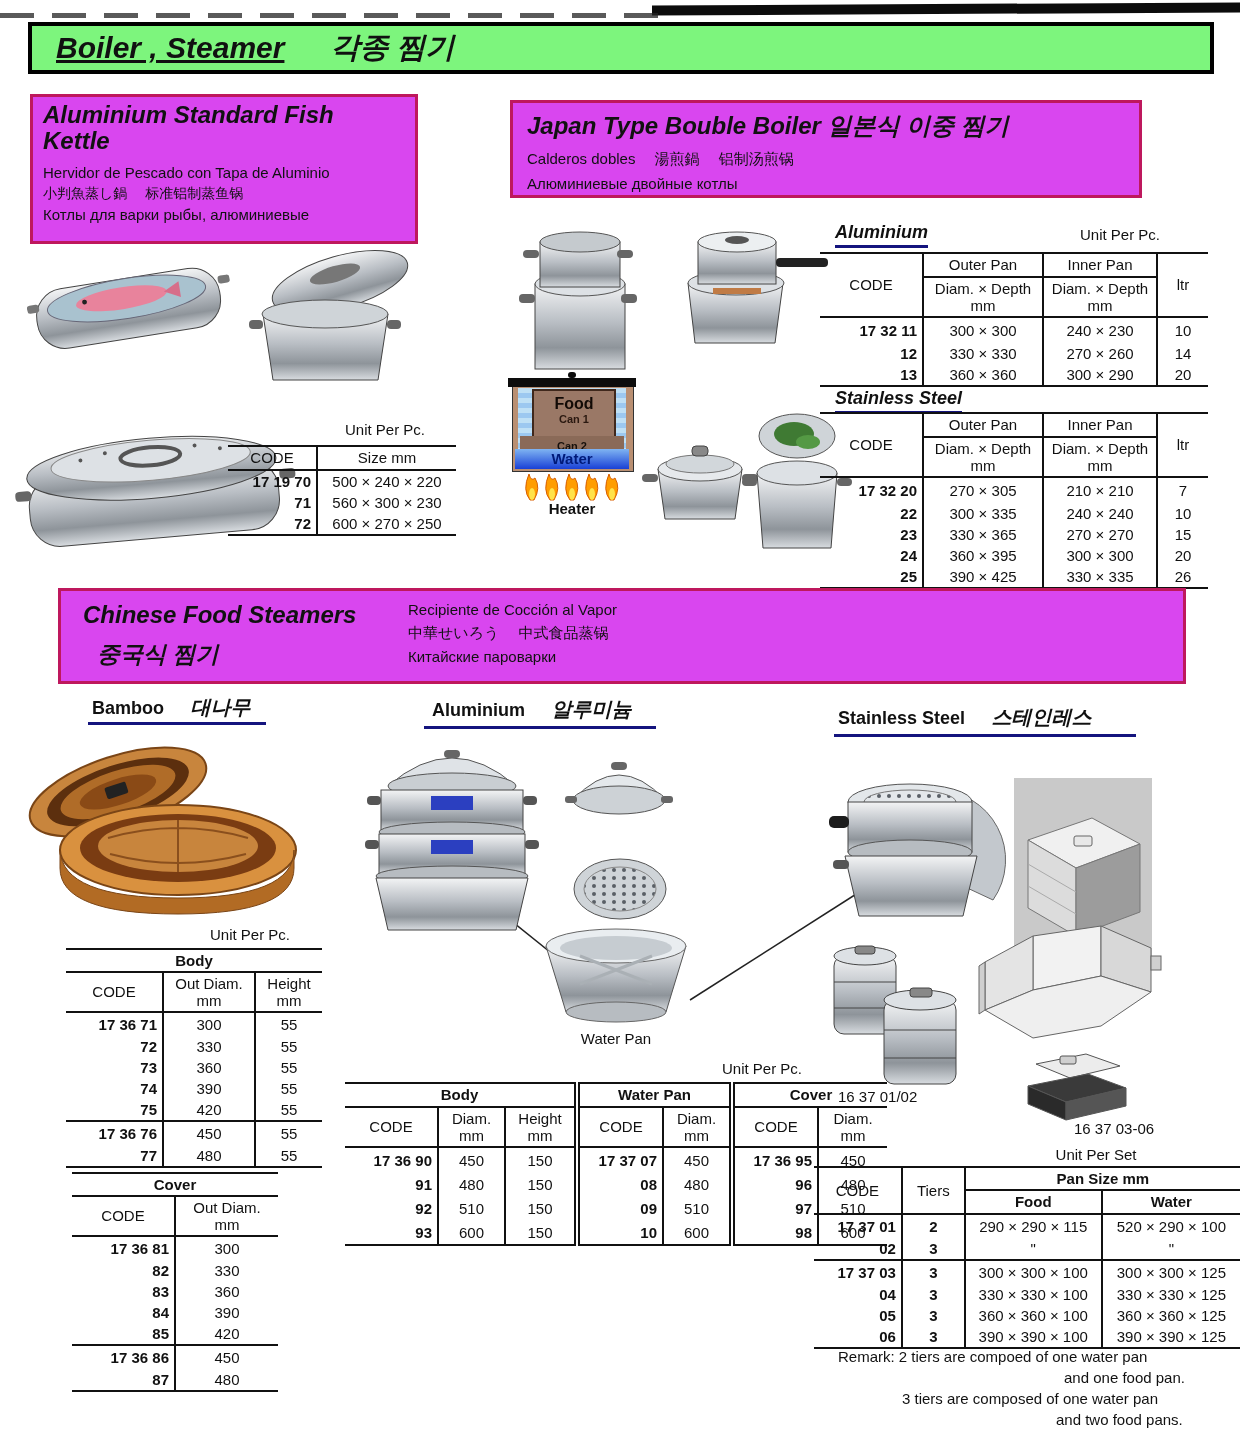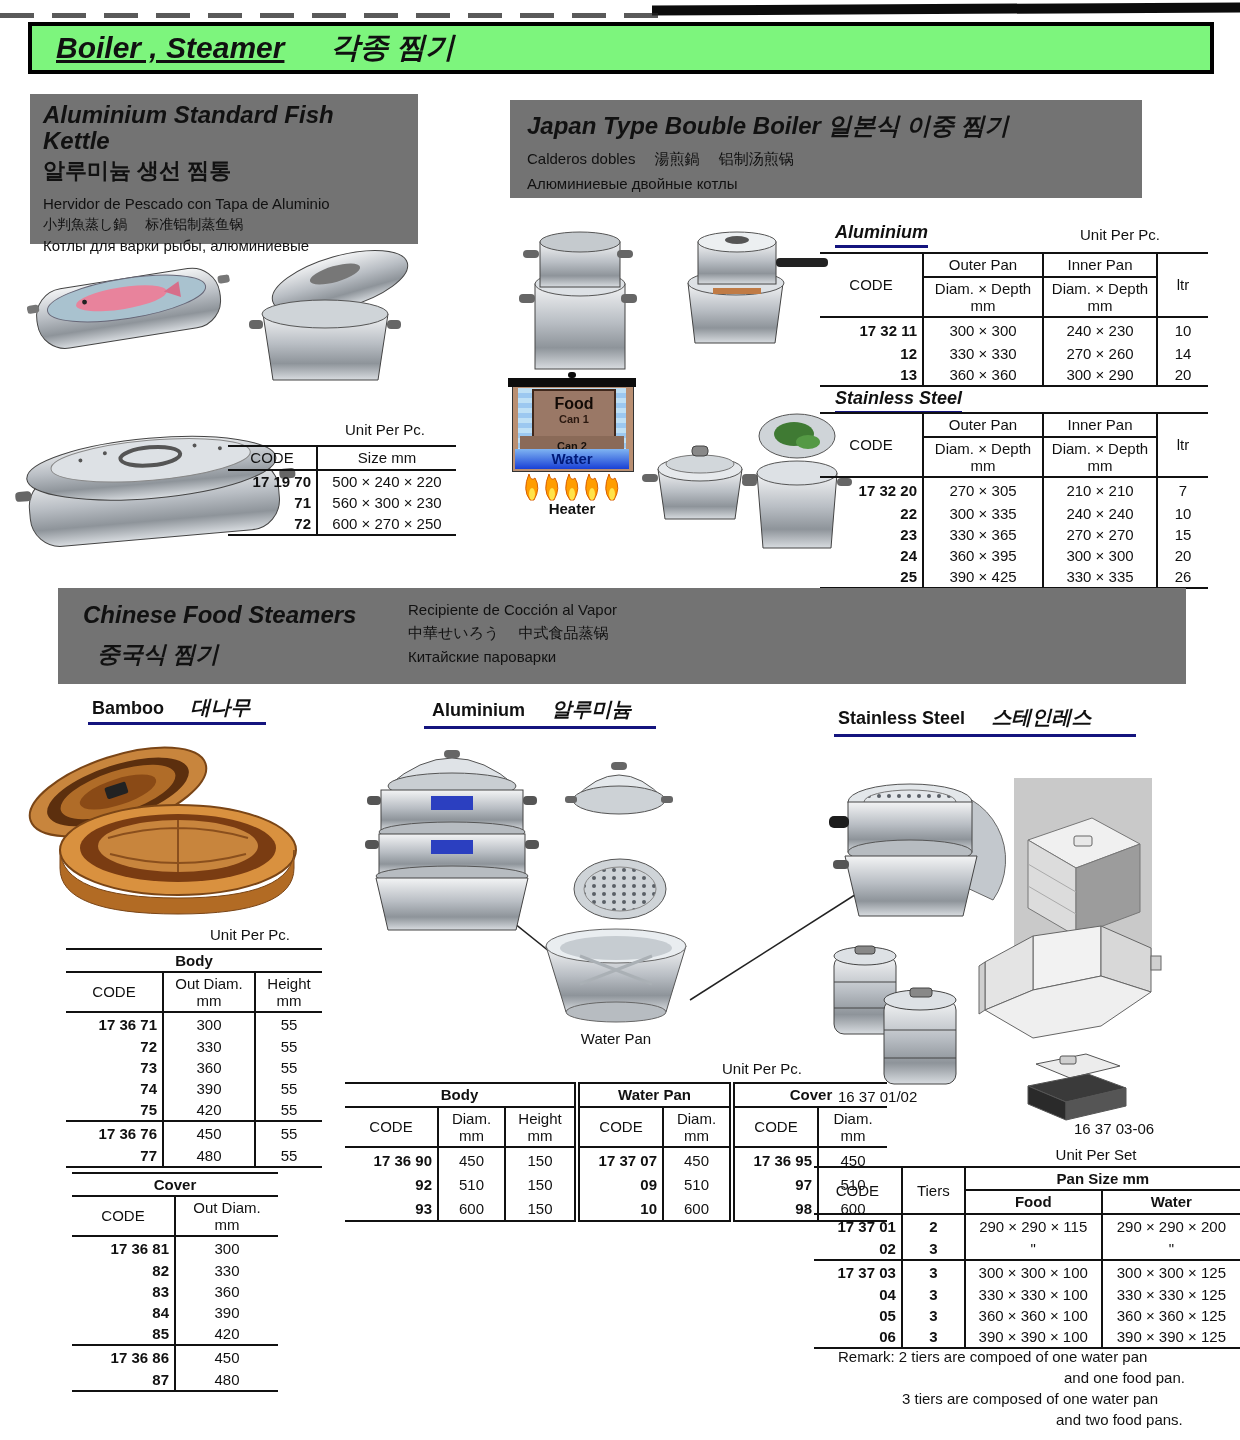--- a/index.html
+++ b/index.html
@@ -1,19 +1,19 @@
 <!DOCTYPE html>
 <html><head>
 <meta charset="utf-8">
 <style>
   html,body{margin:0;padding:0;background:#fff;}
   #page{position:relative;width:1240px;height:1440px;background:#fff;overflow:hidden;
         font-family:"Liberation Sans",sans-serif;color:#111;}
   .abs{position:absolute;}
-  .cyan{background:#737373;border:3px solid #737373;box-sizing:border-box;}
+  .cyan{background:#d946ef;border:3px solid #be185d;box-sizing:border-box;}
   .t{border-collapse:collapse;text-align:center;font-size:15px;line-height:1.2;}
   .t td{padding:0 5px;height:21px;}
   .bt{border-top:2px solid #111}.bb{border-bottom:2px solid #111}
   .br{border-right:2px solid #111}
   .bdl{border-left:6px double #111}
   .code{text-align:right;font-weight:bold;padding-right:14px;white-space:nowrap;}
   .blk{display:block;line-height:1.15;}
   .unit{font-size:15px;}
   .sec-en{font-weight:bold;font-size:18px;}
   .sec-ko{font-weight:bold;font-style:italic;font-size:20px;margin-left:22px;}
@@ -31,21 +31,20 @@
   <div class="abs" style="left:652px;top:4px;width:588px;height:10px;background:#0c0c0c;transform:skewY(-.3deg);"></div>
   <div class="abs" style="left:0;top:13px;width:660px;height:5px;opacity:.75;background:repeating-linear-gradient(90deg,#222 0 34px,transparent 34px 52px);"></div>
 
   <div class="abs" style="left:28px;top:22px;width:1186px;height:52px;background:#7df57d;border:4px solid #000;box-sizing:border-box;display:flex;align-items:center;padding-left:24px;">
     <span class="it" style="font-size:30px;text-decoration:underline;">Boiler , Steamer</span>
     <span class="it" style="font-size:29px;margin-left:46px;">각종 찜기</span>
   </div>
 
   <div class="abs cyan" style="left:30px;top:94px;width:388px;height:150px;padding:5px 10px;">
     <div class="it" style="font-size:24px;line-height:1.1;">Aluminium Standard Fish Kettle</div>
-    <div style="font-size:22px;font-weight:bold;margin-top:1px;">알루미늄 생선 찜통</div>
     <div style="font-size:15px;margin-top:9px;">Hervidor de Pescado con Tapa de Aluminio</div>
     <div style="font-size:14px;margin-top:4px;">小判魚蒸し鍋　 标准铝制蒸鱼锅</div>
     <div style="font-size:15px;margin-top:3px;">Котлы для варки рыбы, алюминиевые</div>
   </div>
 
   <svg class="abs" style="left:28px;top:250px;transform:rotate(-9deg);" width="205" height="115" viewBox="0 0 205 115">
     <defs>
       <linearGradient id="met" x1="0" y1="0" x2="0" y2="1">
         <stop offset="0" stop-color="#f3f4f5"></stop>
           <stop offset=".45" stop-color="#b9bec4"></stop>
@@ -492,20 +491,29 @@
     <tr style="height:26px;">
       <td class="bt br code">17 36 90</td>
       <td class="bt br">450</td>
       <td class="bt">150</td>
       <td class="bt bdl br code">17 37 07</td>
       <td class="bt">450</td>
       <td class="bt bdl br code">17 36 95</td>
       <td class="bt">450</td>
     </tr>
     <tr style="height:24px;">
+      <td class="br code">91</td>
+      <td class="br">480</td>
+      <td>150</td>
+      <td class="bdl br code">08</td>
+      <td>480</td>
+      <td class="bdl br code">96</td>
+      <td>480</td>
+    </tr>
+    <tr style="height:24px;">
       <td class="br code">92</td>
       <td class="br">510</td>
       <td>150</td>
       <td class="bdl br code">09</td>
       <td>510</td>
       <td class="bdl br code">97</td>
       <td>510</td>
     </tr>
     <tr style="height:24px;">
       <td class="br code bb">93</td>
@@ -591,21 +599,21 @@
       <td class="bt bb" colspan="2" style="font-weight:bold;">Pan Size mm</td>
     </tr>
     <tr style="height:24px;">
       <td class="br bb" style="width:140px;font-weight:bold;">Food</td>
       <td class="bb" style="width:142px;font-weight:bold;">Water</td>
     </tr>
     <tr style="height:24px;">
       <td class="br code">17 37 01</td>
       <td class="br" style="font-weight:bold;">2</td>
       <td class="br">290 × 290 × 115</td>
-      <td>290 × 290 × 200</td>
+      <td>520 × 290 × 100</td>
     </tr>
     <tr style="height:21px;">
       <td class="br code bb">02</td>
       <td class="br bb" style="font-weight:bold;">3</td>
       <td class="br bb">"</td>
       <td class="bb">"</td>
     </tr>
     <tr style="height:24px;">
       <td class="br code">17 37 03</td>
       <td class="br" style="font-weight:bold;">3</td>

